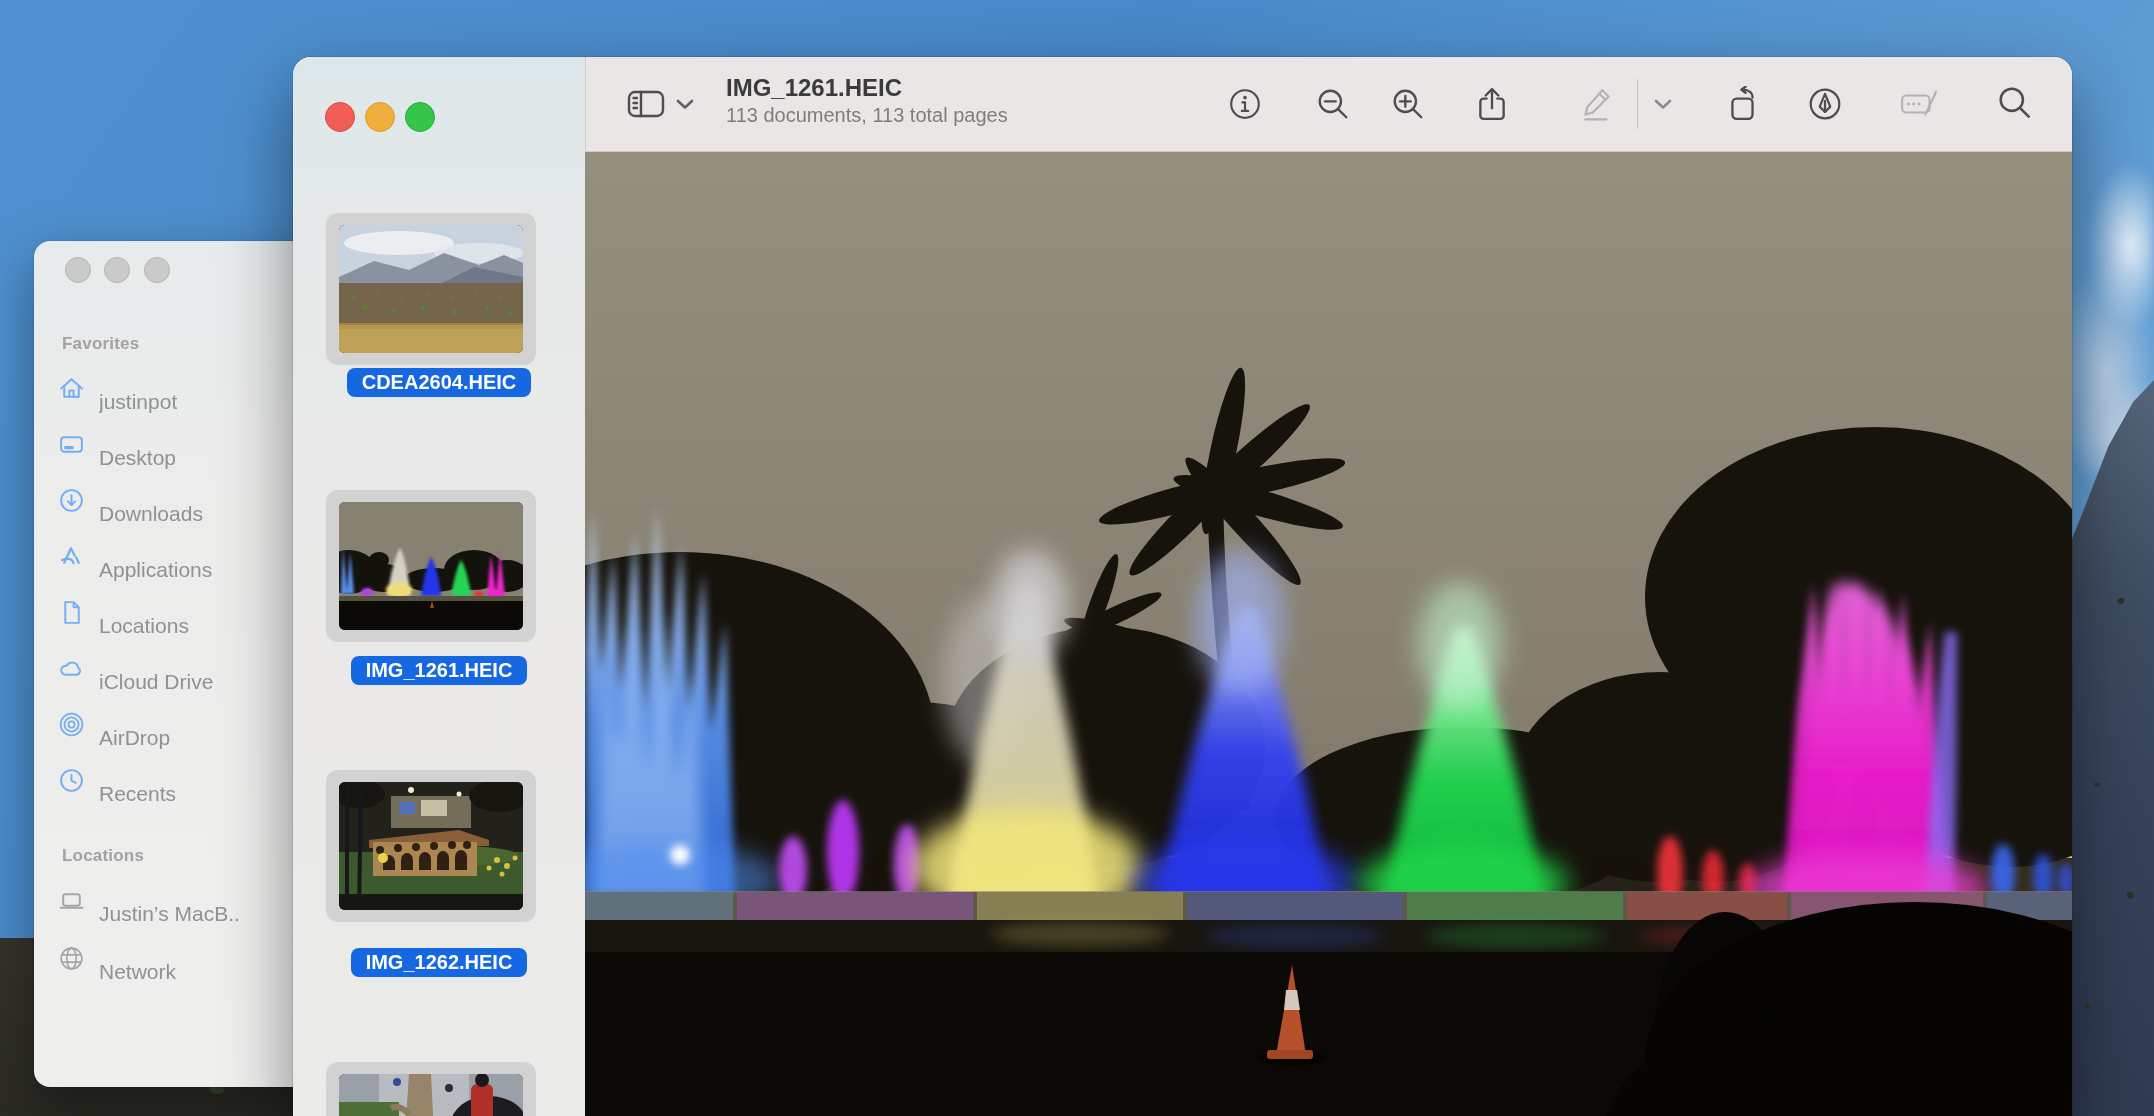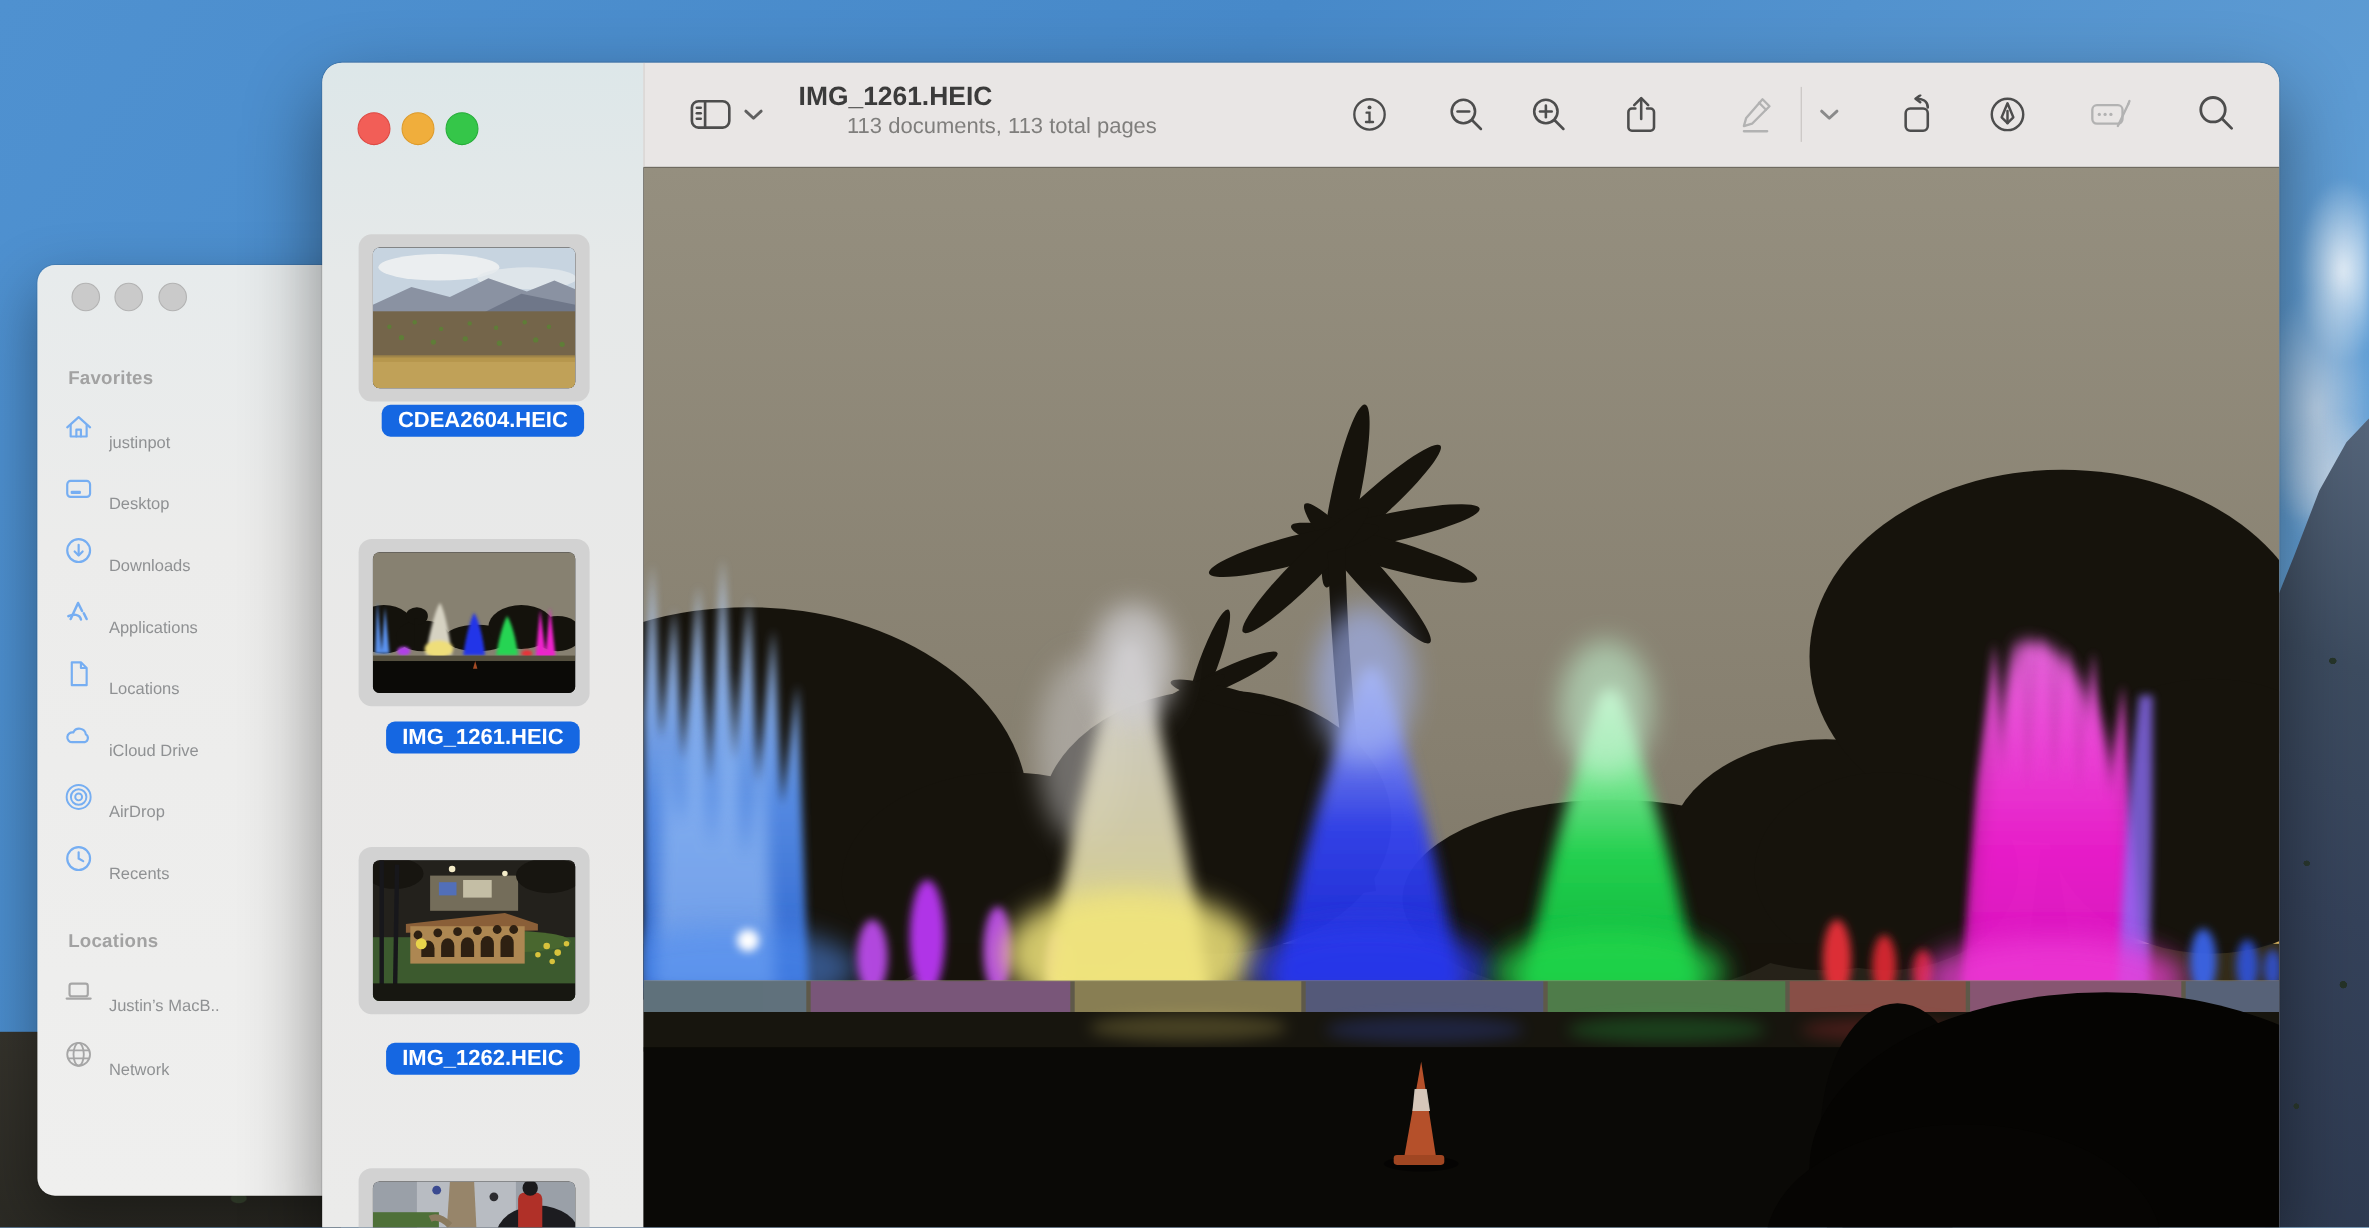--- a/index.html
+++ b/index.html
@@ -33,36 +33,36 @@
       radial-gradient(16px 10px at 70% 85%,#3c4a34 40%,transparent 50%),
       linear-gradient(180deg,#35332c,#2b2a24);}
   
   #finder{left:34px;top:241px;width:330px;height:846px;border-radius:16px;
     background:linear-gradient(180deg,#e7ebec 0%,#ececeb 30%,#efefee 100%);
     box-shadow:0 22px 55px rgba(0,0,0,.38), 0 0 0 1px rgba(0,0,0,.08);}
   .fdot{width:26px;height:26px;border-radius:50%;background:#cacaca;border:1px solid #b3b3b3;box-sizing:border-box;}
   .fsec-header{font-size:17px;font-weight:bold;color:#a2a2a2;letter-spacing:.2px;}
   .fitem{left:24px;width:230px;height:34px;display:flex;align-items:center;gap:14px;position:absolute;}
   .fitem .ficon{width:27px;height:27px;flex:0 0 27px;display:flex;align-items:center;justify-content:center;}
-  .fitem .flabel{font-size:15px;color:#8f9193;white-space:nowrap;overflow:hidden;margin-top:28px;}
+  .fitem .flabel{font-size:21px;color:#8f9193;white-space:nowrap;overflow:hidden;margin-top:28px;}
   
   #preview{left:293px;top:57px;width:1779px;height:1059px;border-radius:18px 18px 0 0;
     background:#e9e7e6;box-shadow:0 30px 70px rgba(0,0,0,.45), 0 0 0 1px rgba(0,0,0,.1);overflow:hidden;}
   #pv-sidebar{left:0;top:0;width:292px;height:1059px;
     background:linear-gradient(180deg,#dde7e9 0%,#e6e9e9 18%,#eae9e8 55%,#ebebea 100%);}
   .tl{width:30px;height:30px;border-radius:50%;box-sizing:border-box;position:absolute;top:45px;}
   #tl-red{left:32px;background:#f25e57;border:1px solid #dd4a44;}
   #tl-yellow{left:72px;background:#f0ae3c;border:1px solid #dd9b2b;}
   #tl-green{left:112px;background:#35c649;border:1px solid #27ad3a;}
   #pv-toolbar{left:292px;top:0;width:1487px;height:95px;background:#e9e6e5;
     border-left:1px solid #d3d0cd;border-bottom:1px solid #cfccc9;box-sizing:border-box;}
   .tbtn{position:absolute;top:24px;width:46px;height:46px;display:flex;align-items:center;justify-content:center;}
   #pv-title-block{left:433px;top:17px;position:absolute;}
   #pv-title{font-size:24px;font-weight:bold;color:#3b3b3b;line-height:28px;}
-  #pv-subtitle{font-size:20px;color:#7f7e7c;line-height:26px;margin-left:44px;}
+  #pv-subtitle{font-size:20px;color:#7f7e7c;line-height:26px;}
   #tb-divider{left:1344px;top:22px;width:1px;height:50px;background:#c6c3c0;position:absolute;}
   
   .thumb-card{left:33px;width:210px;height:152px;border-radius:12px;background:#d2d2d2;position:absolute;}
   .thumb-photo{left:13px;top:12px;width:184px;height:128px;border-radius:6px;overflow:hidden;position:absolute;background:#222;}
   .thumb-label{position:absolute;left:0;width:292px;display:flex;justify-content:center;}
   .pill{background:#1567e2;color:#fff;font-size:20px;font-weight:bold;padding:3px 15px;border-radius:8px;white-space:nowrap;}
   
   #pv-image{left:292px;top:95px;width:1487px;height:964px;background:#0a0906;}
   svg{display:block;}
 </style>

